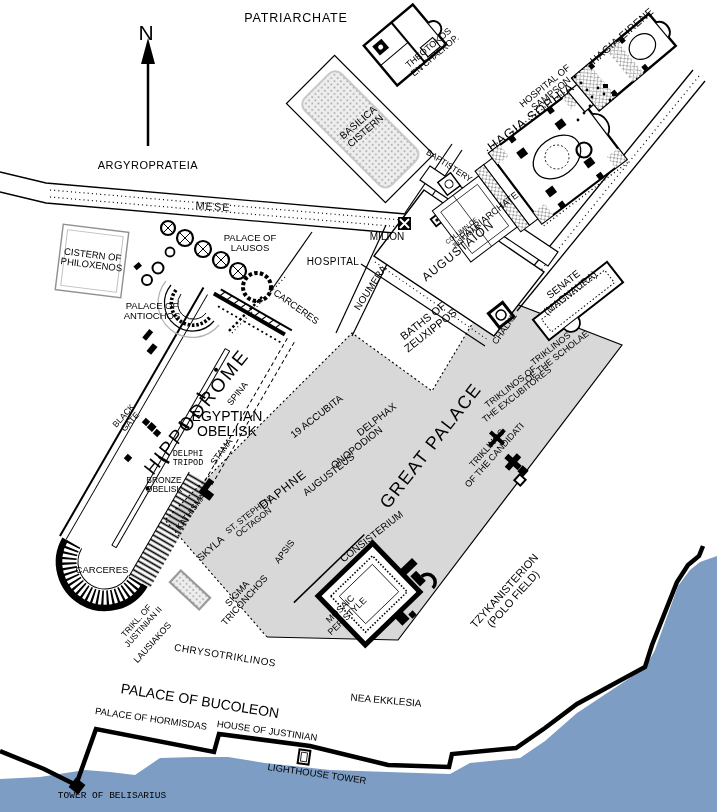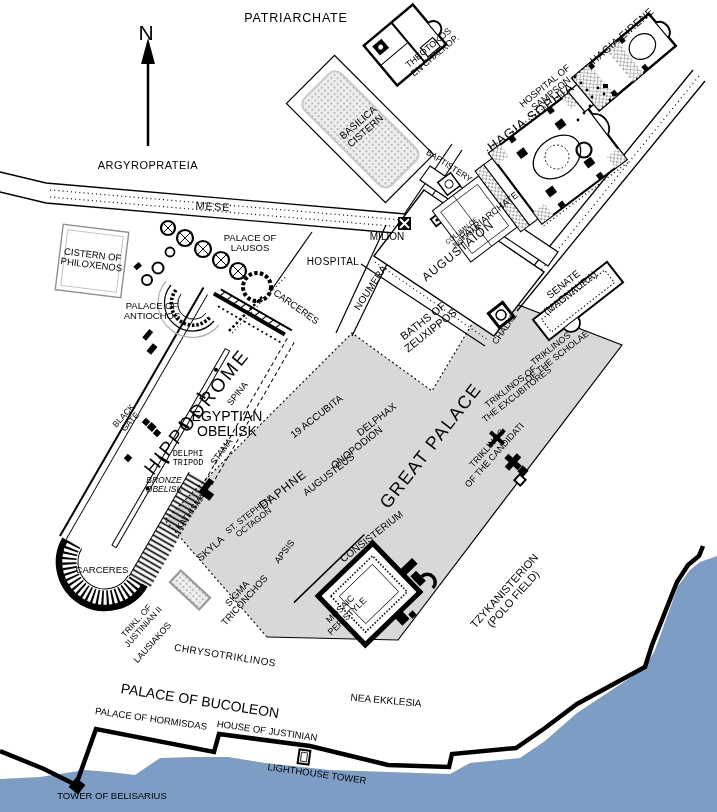--- a/index.html
+++ b/index.html
@@ -335,21 +335,21 @@
       <div class="lbl" style="left: 317px; top: 417px; font-size: 10px; transform: translate(-50%, -50%) rotate(-38deg);">19 ACCUBITA</div>
       <div class="lbl" style="left: 377px; top: 420px; font-size: 10px; transform: translate(-50%, -50%) rotate(-38deg);">DELPHAX</div>
       <div class="lbl" style="left: 431px; top: 446px; font-size: 18px; letter-spacing: 1.5px; transform: translate(-50%, -50%) rotate(-52deg);">GREAT PALACE</div>
       <div class="lbl" style="left: 491px; top: 452px; font-size: 9px; transform: translate(-50%, -50%) rotate(-48deg);">TRIKLINOS
 OF THE CANDIDATI</div>
       <div class="lbl" style="left: 357px; top: 448px; font-size: 10px; transform: translate(-50%, -50%) rotate(-38deg);">ONOPODION</div>
       <div class="lbl" style="left: 222px; top: 452px; font-size: 9px; transform: translate(-50%, -50%) rotate(-53deg);">STAMA</div>
       <div class="lbl" style="left: 188px; top: 459px; font-size: 8.5px; transform: translate(-50%, -50%) rotate(0deg); font-family: Liberation Mono, monospace;">DELPHI
 TRIPOD</div>
       <div class="lbl" style="left: 329px; top: 475px; font-size: 10px; transform: translate(-50%, -50%) rotate(-38deg);">AUGUSTEUS</div>
-      <div class="lbl" style="left: 164px; top: 485px; font-size: 8.5px; transform: translate(-50%, -50%) rotate(0deg); font-style: italic;">BRONZE
+      <div class="lbl" style="left: 164px; top: 485px; font-size: 8.5px; transform: translate(-50%, -50%) rotate(0deg);">BRONZE
 OBELISK</div>
       <div class="lbl" style="left: 283px; top: 490px; font-size: 12px; letter-spacing: 1px; transform: translate(-50%, -50%) rotate(-38deg);">DAPHNE</div>
       <div class="lbl" style="left: 191px; top: 512px; font-size: 8.5px; transform: translate(-50%, -50%) rotate(-53deg);">KATHISMA</div>
       <div class="lbl" style="left: 251px; top: 519px; font-size: 8.5px; transform: translate(-50%, -50%) rotate(-38deg);">ST. STEPHEN
 OCTAGON</div>
       <div class="lbl" style="left: 372px; top: 537px; font-size: 10px; transform: translate(-50%, -50%) rotate(-38deg);">CONSISTERIUM</div>
       <div class="lbl" style="left: 211px; top: 549px; font-size: 10px; transform: translate(-50%, -50%) rotate(-42deg);">SKYLA</div>
       <div class="lbl" style="left: 285px; top: 552px; font-size: 9px; transform: translate(-50%, -50%) rotate(-53deg);">APSIS</div>
       <div class="lbl" style="left: 102px; top: 570px; font-size: 9.5px; transform: translate(-50%, -50%) rotate(0deg);">CARCERES</div>
       <div class="lbl" style="left: 241px; top: 597px; font-size: 9.5px; transform: translate(-50%, -50%) rotate(-48deg);">SIGMA
@@ -360,15 +360,15 @@
 (POLO FIELD)</div>
       <div class="lbl" style="left: 140px; top: 624px; font-size: 8.5px; transform: translate(-50%, -50%) rotate(-48deg);">TRIKL. OF
 JUSTINIAN II</div>
       <div class="lbl" style="left: 153px; top: 643px; font-size: 9px; transform: translate(-50%, -50%) rotate(-48deg);">LAUSIAKOS</div>
       <div class="lbl" style="left: 225px; top: 656px; font-size: 10px; letter-spacing: 0.5px; transform: translate(-50%, -50%) rotate(9deg);">CHRYSOTRIKLINOS</div>
       <div class="lbl" style="left: 386px; top: 701px; font-size: 10px; transform: translate(-50%, -50%) rotate(5deg);">NEA EKKLESIA</div>
       <div class="lbl" style="left: 200px; top: 701px; font-size: 14px; transform: translate(-50%, -50%) rotate(9deg);">PALACE OF BUCOLEON</div>
       <div class="lbl" style="left: 151px; top: 719px; font-size: 9.5px; transform: translate(-50%, -50%) rotate(8deg);">PALACE OF HORMISDAS</div>
       <div class="lbl" style="left: 267px; top: 731px; font-size: 9.5px; transform: translate(-50%, -50%) rotate(8deg);">HOUSE OF JUSTINIAN</div>
       <div class="lbl" style="left: 317px; top: 774px; font-size: 9.5px; transform: translate(-50%, -50%) rotate(8deg);">LIGHTHOUSE TOWER</div>
-      <div class="lbl" style="left: 112px; top: 796px; font-size: 9.5px; transform: translate(-50%, -50%) rotate(0deg);">TOWER OF BELISARIUS</div>
+      <div class="lbl" style="left: 112px; top: 796px; font-size: 9.5px; transform: translate(-50%, -50%) rotate(0deg); font-family: Liberation Mono, monospace;">TOWER OF BELISARIUS</div>
     </div>
 </div>
 
 </body></html>

